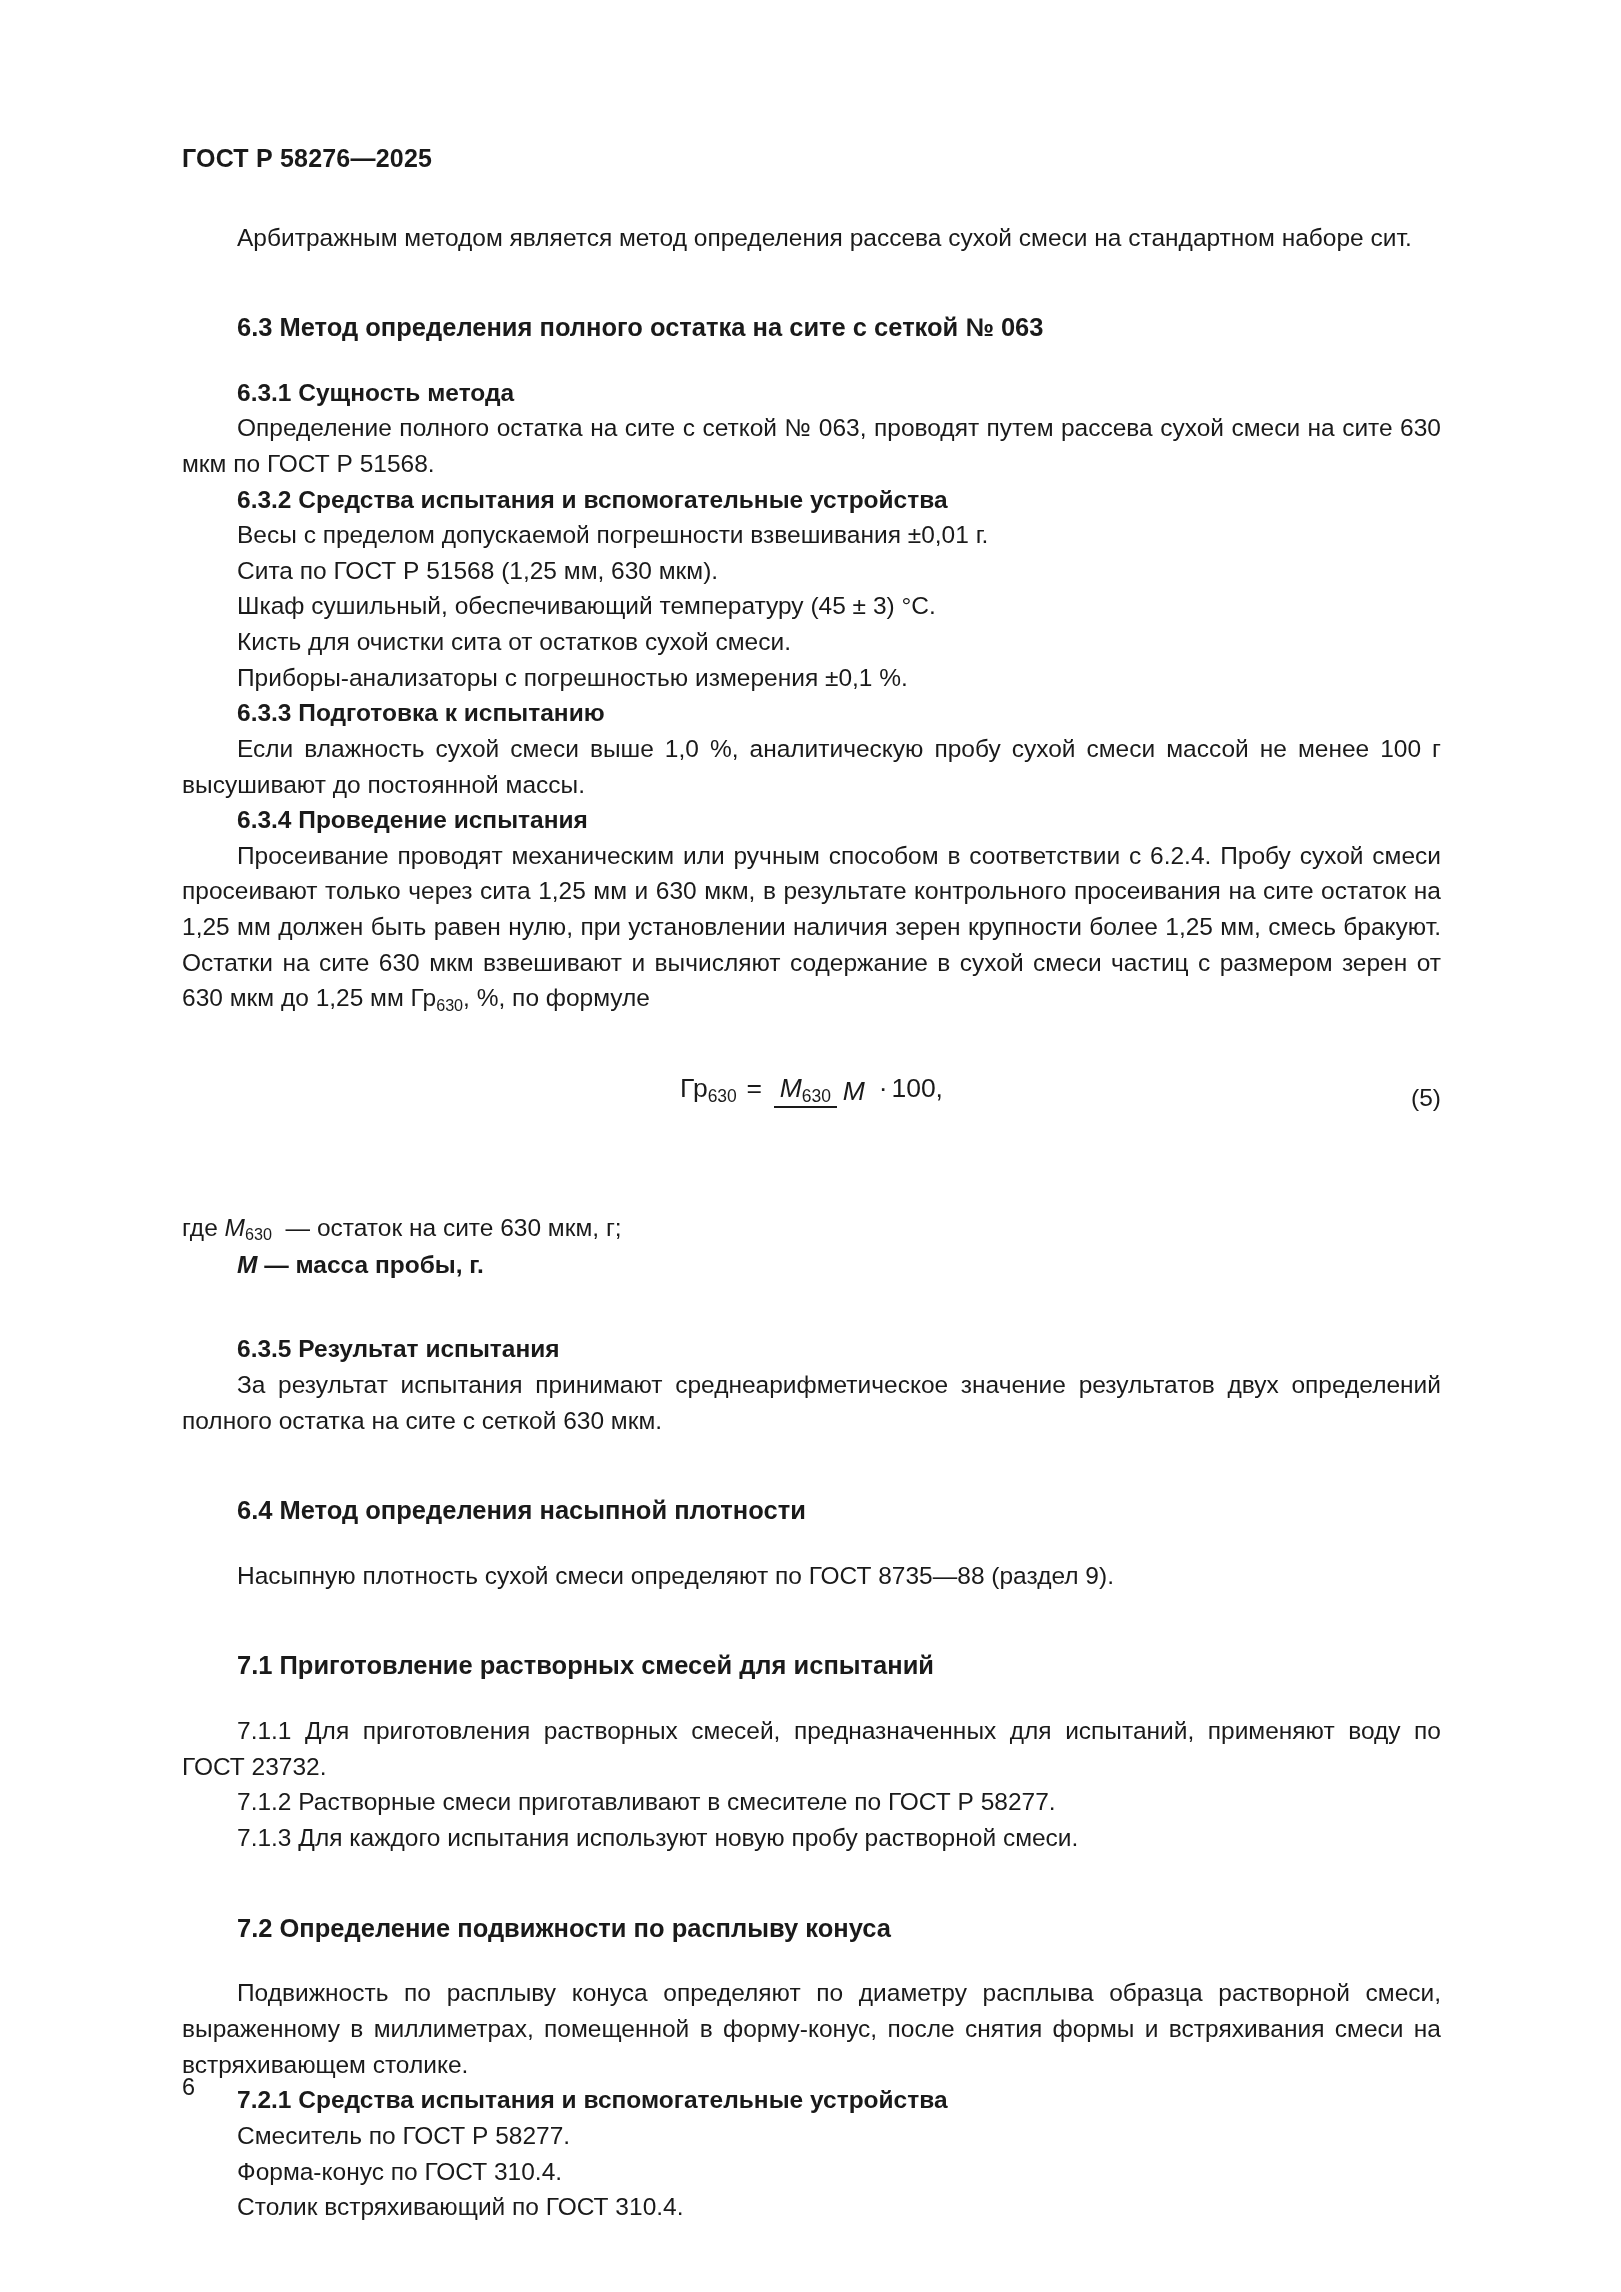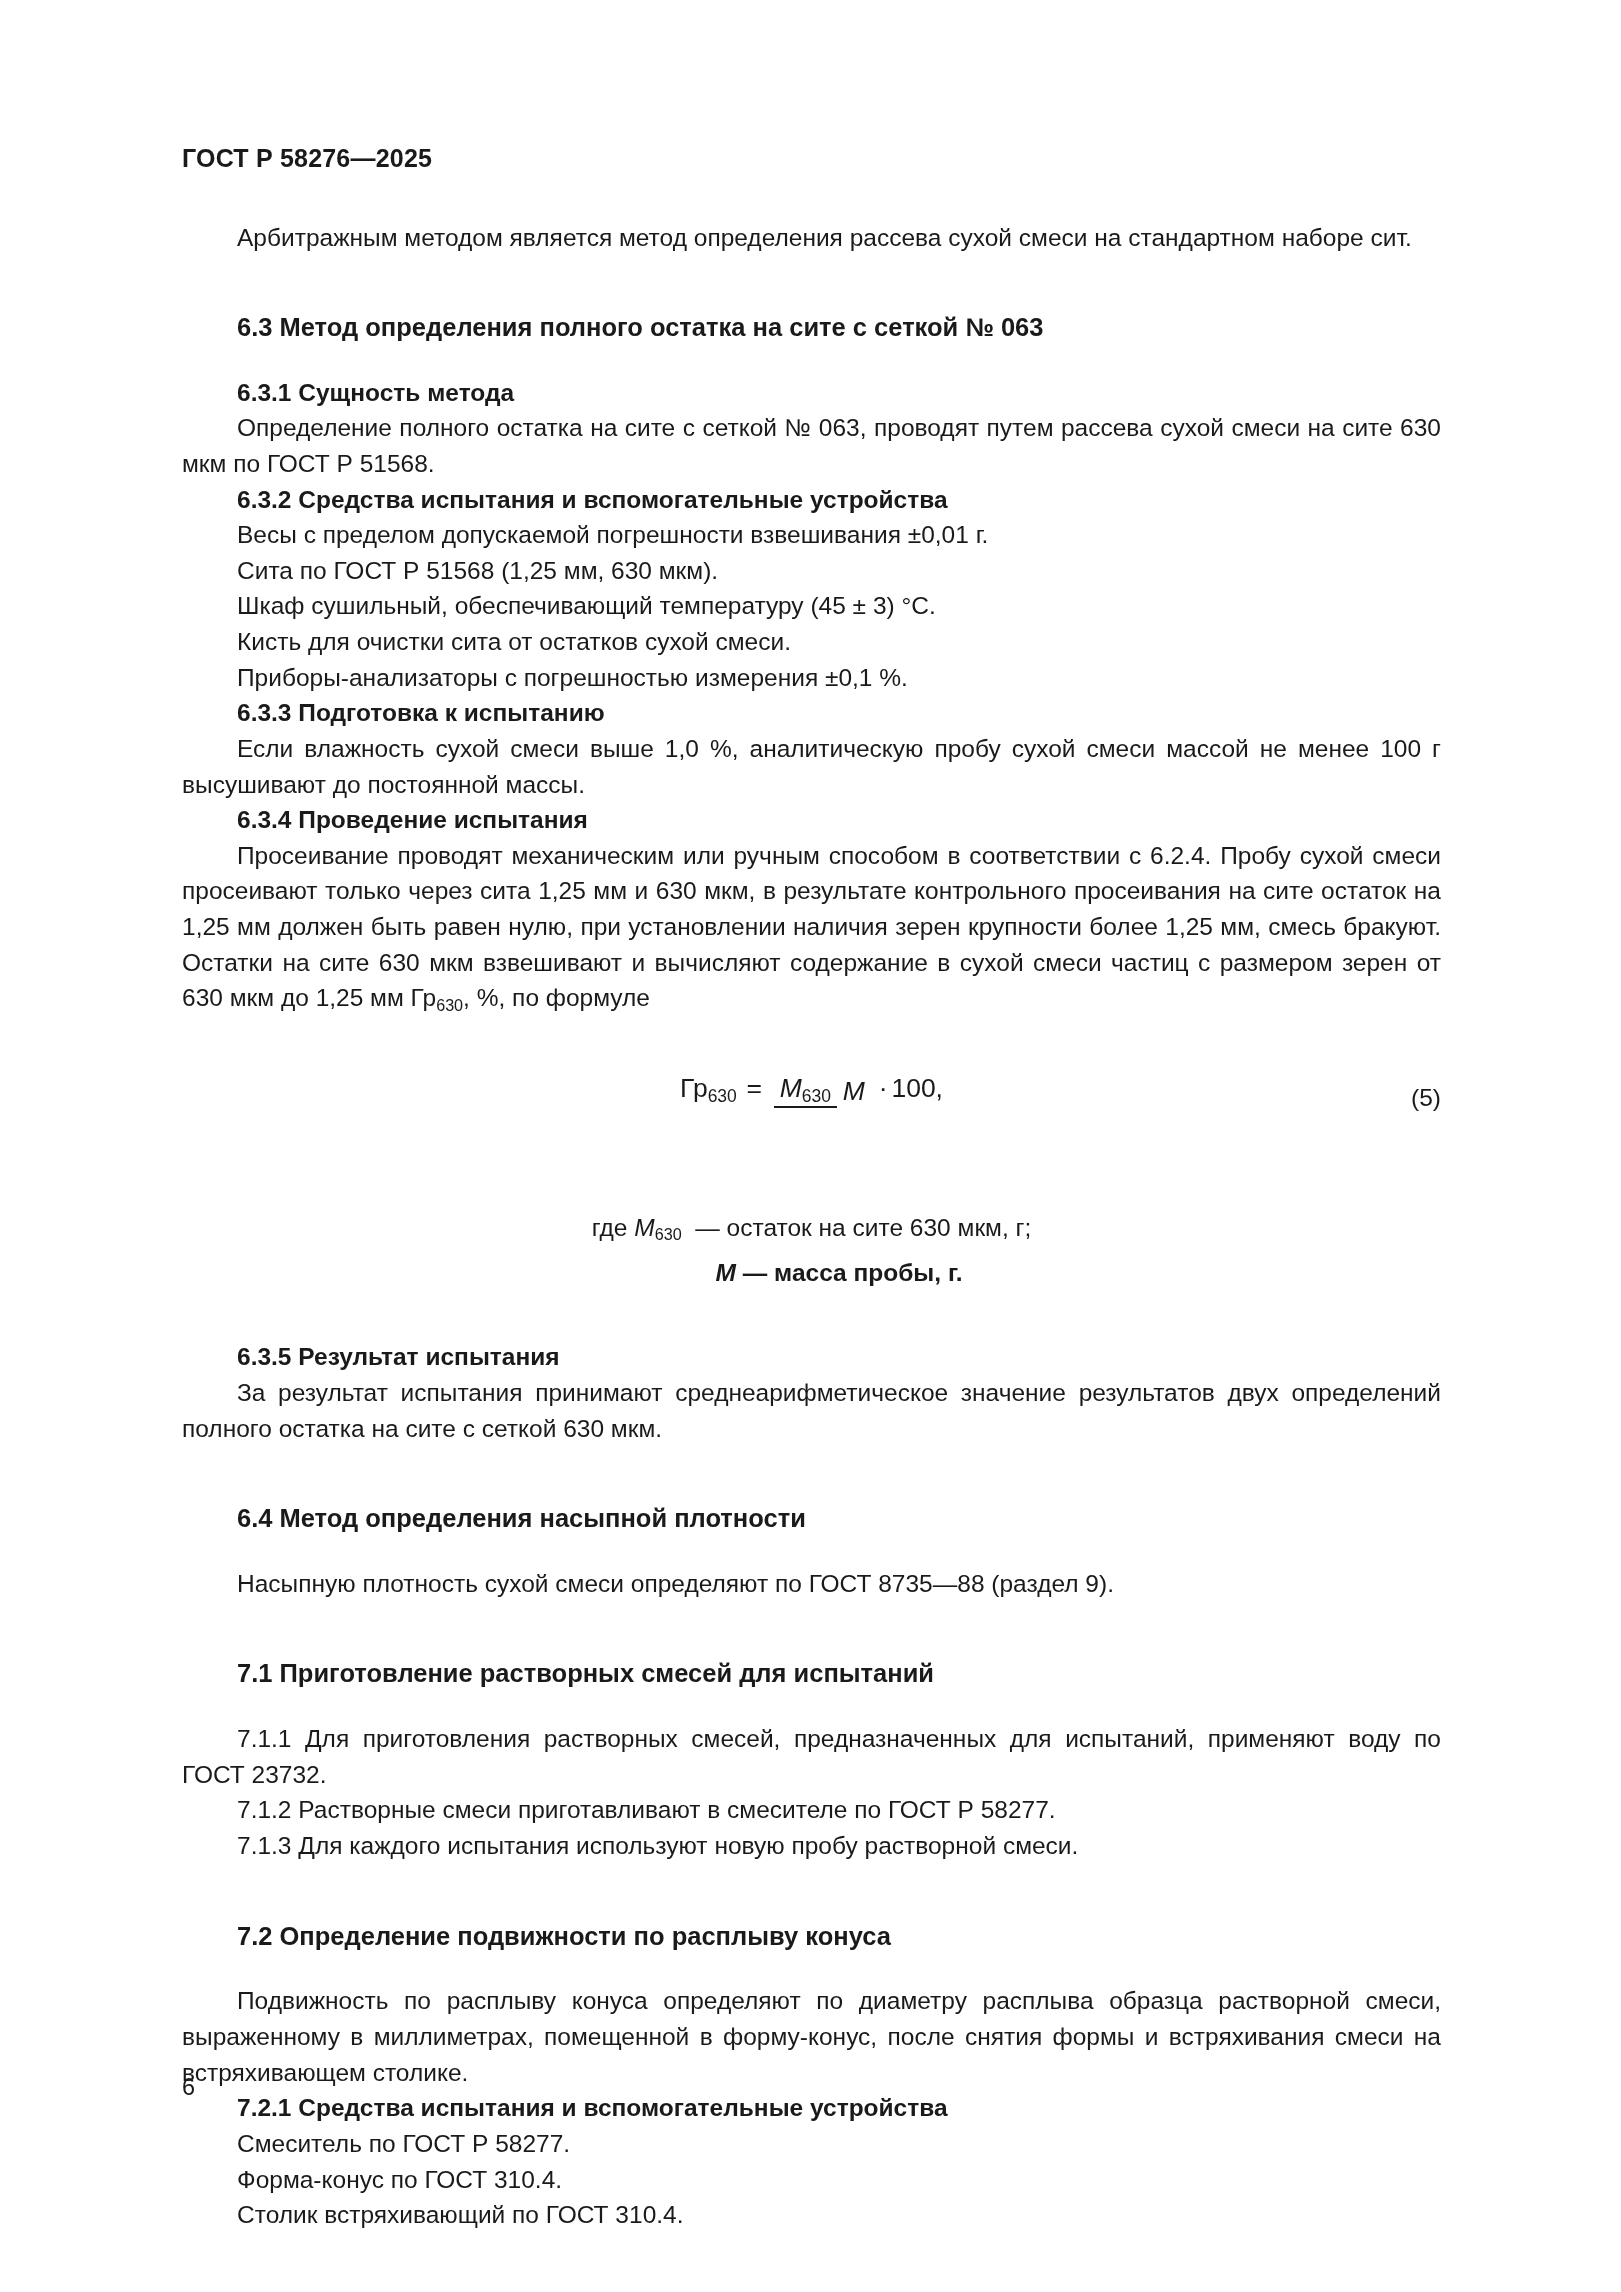--- a/index.html
+++ b/index.html
@@ -139,22 +139,21 @@
     position: absolute;
     right: 0;
     top: 17.6px;
     font-size: 24.5px;
   }
 
   
   .where-line {
     font-size: 24.5px;
     line-height: 1.5;
-    margin: 8px;
-    text-align: center;
+    margin: 0;
   }
   .where-line.second {
     padding-left: 55px;
     font-weight: bold;
   }
 
   
   .page-number {
     position: absolute;
     left: 182px;

